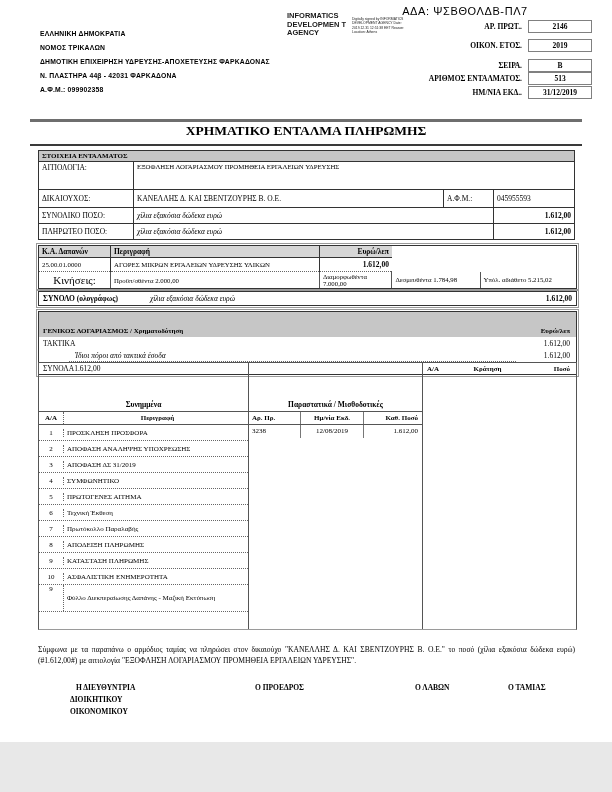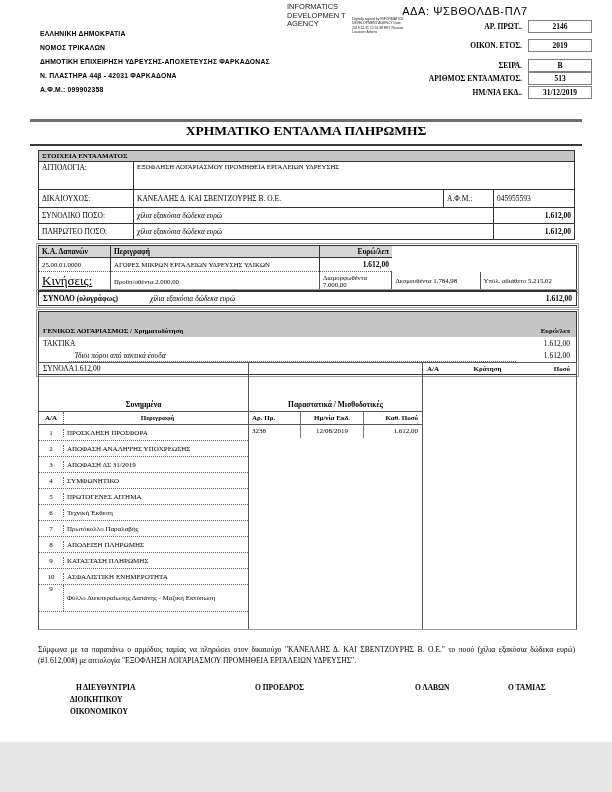--- a/index.html
+++ b/index.html
@@ -9,22 +9,22 @@
 
   
   .authority{left:40px;top:27px;font-family:"Liberation Sans",sans-serif;
              font-weight:bold;font-size:6.8px;line-height:14px;letter-spacing:.2px;}
 
   
   .ada{left:340px;top:5px;width:250px;text-align:center;
        font-family:"Liberation Sans",sans-serif;font-size:11px;letter-spacing:.6px;}
 
   
-  .stamp-agency{left:287px;top:3px;width:64px;font-family:"Liberation Sans",sans-serif;
-                font-size:7.5px;line-height:8.6px;font-weight:normal;color:#1a1a1a;}
+  .stamp-agency{left:287px;top:12px;width:64px;font-family:"Liberation Sans",sans-serif;
+                font-size:7.5px;line-height:8.6px;font-weight:bold;color:#1a1a1a;}
   .stamp-details{left:352px;top:17px;width:58px;font-family:"Liberation Sans",sans-serif;
                  font-size:3.4px;line-height:4.4px;color:#222;}
 
   
   .hrow{position:absolute;left:260px;width:332px;height:13px;}
   .hlabel{position:absolute;right:70px;top:0;width:260px;text-align:right;
           font-weight:bold;font-size:7.5px;line-height:13px;}
   .hbox{position:absolute;right:0;top:0;width:62px;height:11px;border:1px solid #808080;
         background:#fff;text-align:center;font-weight:bold;font-size:7.5px;line-height:11px;}
 
@@ -47,21 +47,21 @@
 
   
   .boxed{border:1px solid #333;outline:1px solid #9a9a9a;outline-offset:1px;background:#fff;}
   .t2{left:38px;top:245px;width:537px;}
   .t2 table{width:100%;}
   .t2 .hd td{background:#d6d6d6;font-weight:bold;border-bottom:1px solid #333;}
   .t2 .ka{width:65px;border-right:1px solid #333;}
   .t2 .eu{width:66px;border-left:1px solid #333;text-align:right;}
   .t2 .data td{border-bottom:1px dotted #666;}
   .t2 .kin td{border-left:1px solid #555;font-size:6.8px;}
-  .t2 .kin td:first-child{border-left:none;text-align:left;font-size:13px;text-decoration:underline;}
+  .t2 .kin td:first-child{border-left:none;text-align:center;font-size:11px;}
 
   
   .total{left:38px;top:291px;width:537px;height:13px;display:flex;align-items:center;}
   .total .tl{font-weight:bold;font-size:7.5px;padding-left:4px;}
   .total .tt{font-size:7.5px;margin-left:32px;}
   .total .ta{margin-left:auto;padding-right:4px;font-weight:bold;font-size:7.5px;}
 
   
   .t3{left:38px;top:311px;width:537px;font-size:7.5px;}
   .t3 .hd{display:flex;background:#c6c6c6;font-weight:bold;height:13px;align-items:center;

